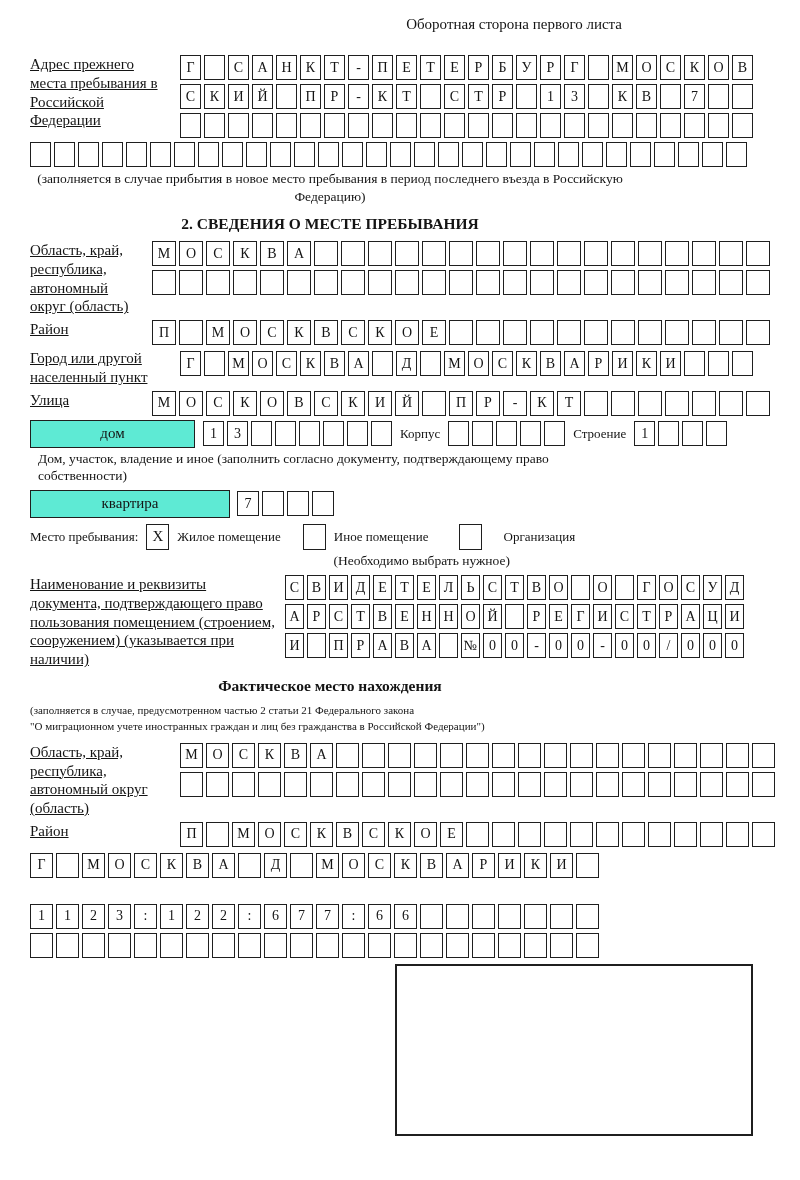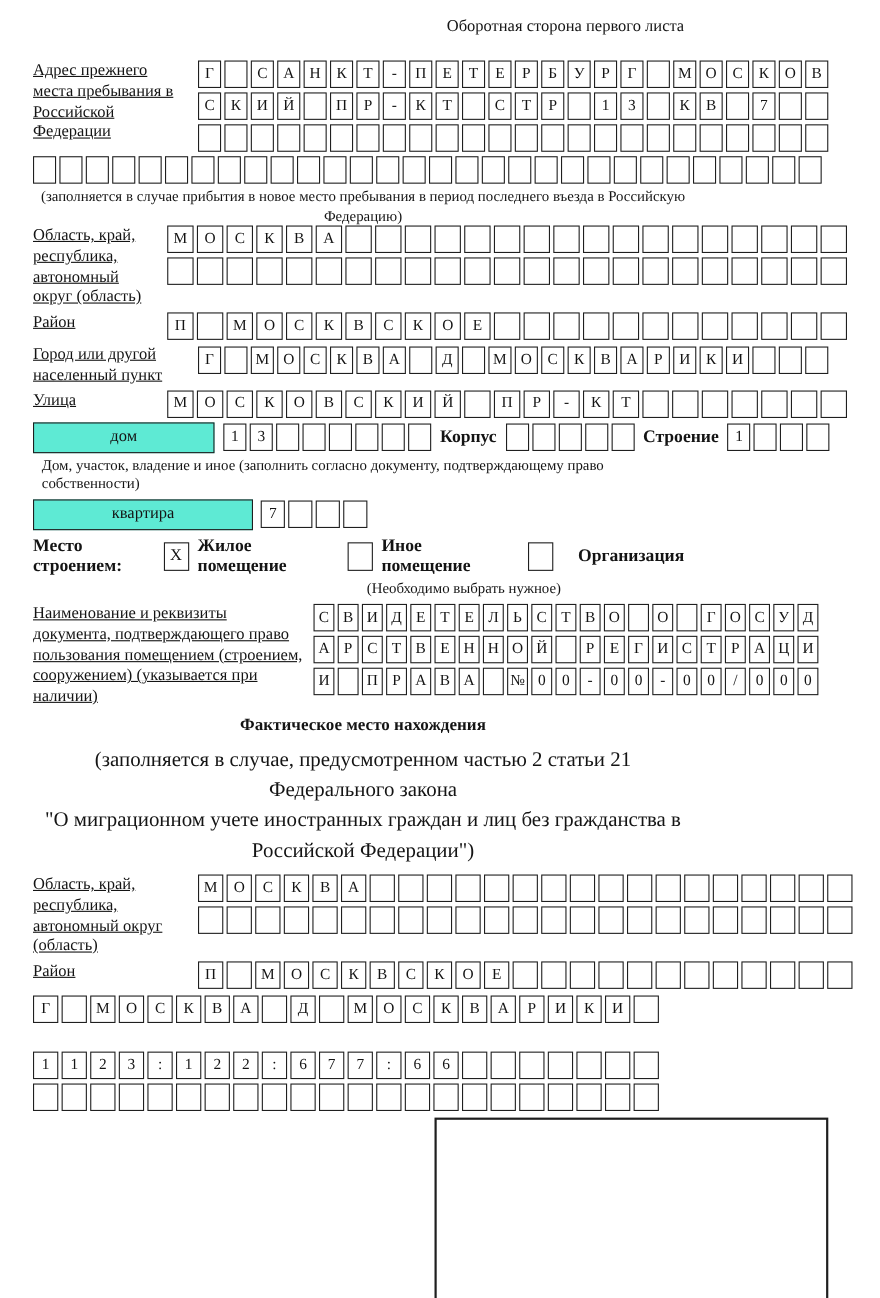--- a/index.html
+++ b/index.html
@@ -32,31 +32,31 @@
   .note{font-size:13.5px;line-height:1.3;}
   .note-center{text-align:center;}
   .sec-title{font-weight:bold;font-size:15.5px;text-align:center;margin:10px 0 8px 0;}
 
   .wide-box{
     box-sizing:border-box;border:1.6px solid #1f1f1f;height:28px;
     display:flex;align-items:center;justify-content:center;
     font-size:15px;flex:0 0 auto;background:#5eead4;
   }
   .inline-row{display:flex;align-items:center;margin-bottom:2px;}
-  .inline-label{font-size:16px;padding:0 8px;font-weight:bold;}
+  .inline-label{font-size:13px;padding:0 8px;}
   .checkbox{
     box-sizing:border-box;width:23px;height:26px;border:1.6px solid #1f1f1f;
     display:flex;align-items:center;justify-content:center;font-size:15px;flex:0 0 auto;background:#fff;
   }
   .mt2{margin-top:2px;}
   .mt6{margin-top:6px;}
   .mt8{margin-top:8px;}
   .indent-note{padding-left:8px;margin-bottom:5px;}
 
-  .fact-notes{text-align:center;font-size:19px;line-height:1.45;margin-bottom:8px;}
+  .fact-notes{font-size:11px;line-height:1.45;margin-bottom:8px;}
   .confirm-box{
     box-sizing:border-box;border:2px solid #1f1f1f;
     width:358px;height:172px;margin-left:365px;margin-top:6px;background:#fff;
   }
 </style>
 </head>
 <body>
 
 <div class="page">
 
@@ -172,20 +172,21 @@
       <div class="cell"></div>
       <div class="cell"></div>
       <div class="cell"></div>
       <div class="cell"></div>
       <div class="cell"></div>
       <div class="cell"></div>
       <div class="cell"></div>
     </div>
   <div class="note note-center">(заполняется в случае прибытия в новое место пребывания в период последнего въезда в Российскую Федерацию)</div>
 
+  <div class="sec-title">2. СВЕДЕНИЯ О МЕСТЕ ПРЕБЫВАНИЯ</div>
 
   <div class="field-row">
     <div class="label w122">Область, край, республика, автономный округ (область)</div>
     <div class="rows-stack">
       <div class="cells" style="--cw:24px">
           <div class="cell">М</div>
           <div class="cell">О</div>
           <div class="cell">С</div>
           <div class="cell">К</div>
           <div class="cell">В</div>
@@ -358,21 +359,21 @@
     <div class="wide-box" style="width:200px">квартира</div>
     <div class="cells" style="--cw:22px;margin-left:7px">
         <div class="cell">7</div>
         <div class="cell"></div>
         <div class="cell"></div>
         <div class="cell"></div>
       </div>
   </div>
 
   <div class="inline-row mt6">
-    <div class="inline-label" style="padding-left:0">Место строением:</div>
+    <div class="inline-label" style="padding-left:0">Место пребывания:</div>
     <div class="checkbox">X</div>
     <div class="inline-label">Жилое помещение</div>
     <div class="checkbox" style="margin-left:14px"></div>
     <div class="inline-label">Иное помещение</div>
     <div class="checkbox" style="margin-left:22px"></div>
     <div class="inline-label" style="margin-left:14px">Организация</div>
   </div>
   <div class="note" style="width:480px;text-align:right;margin-bottom:6px">(Необходимо выбрать нужное)</div>
 
   <div class="field-row mt2">

